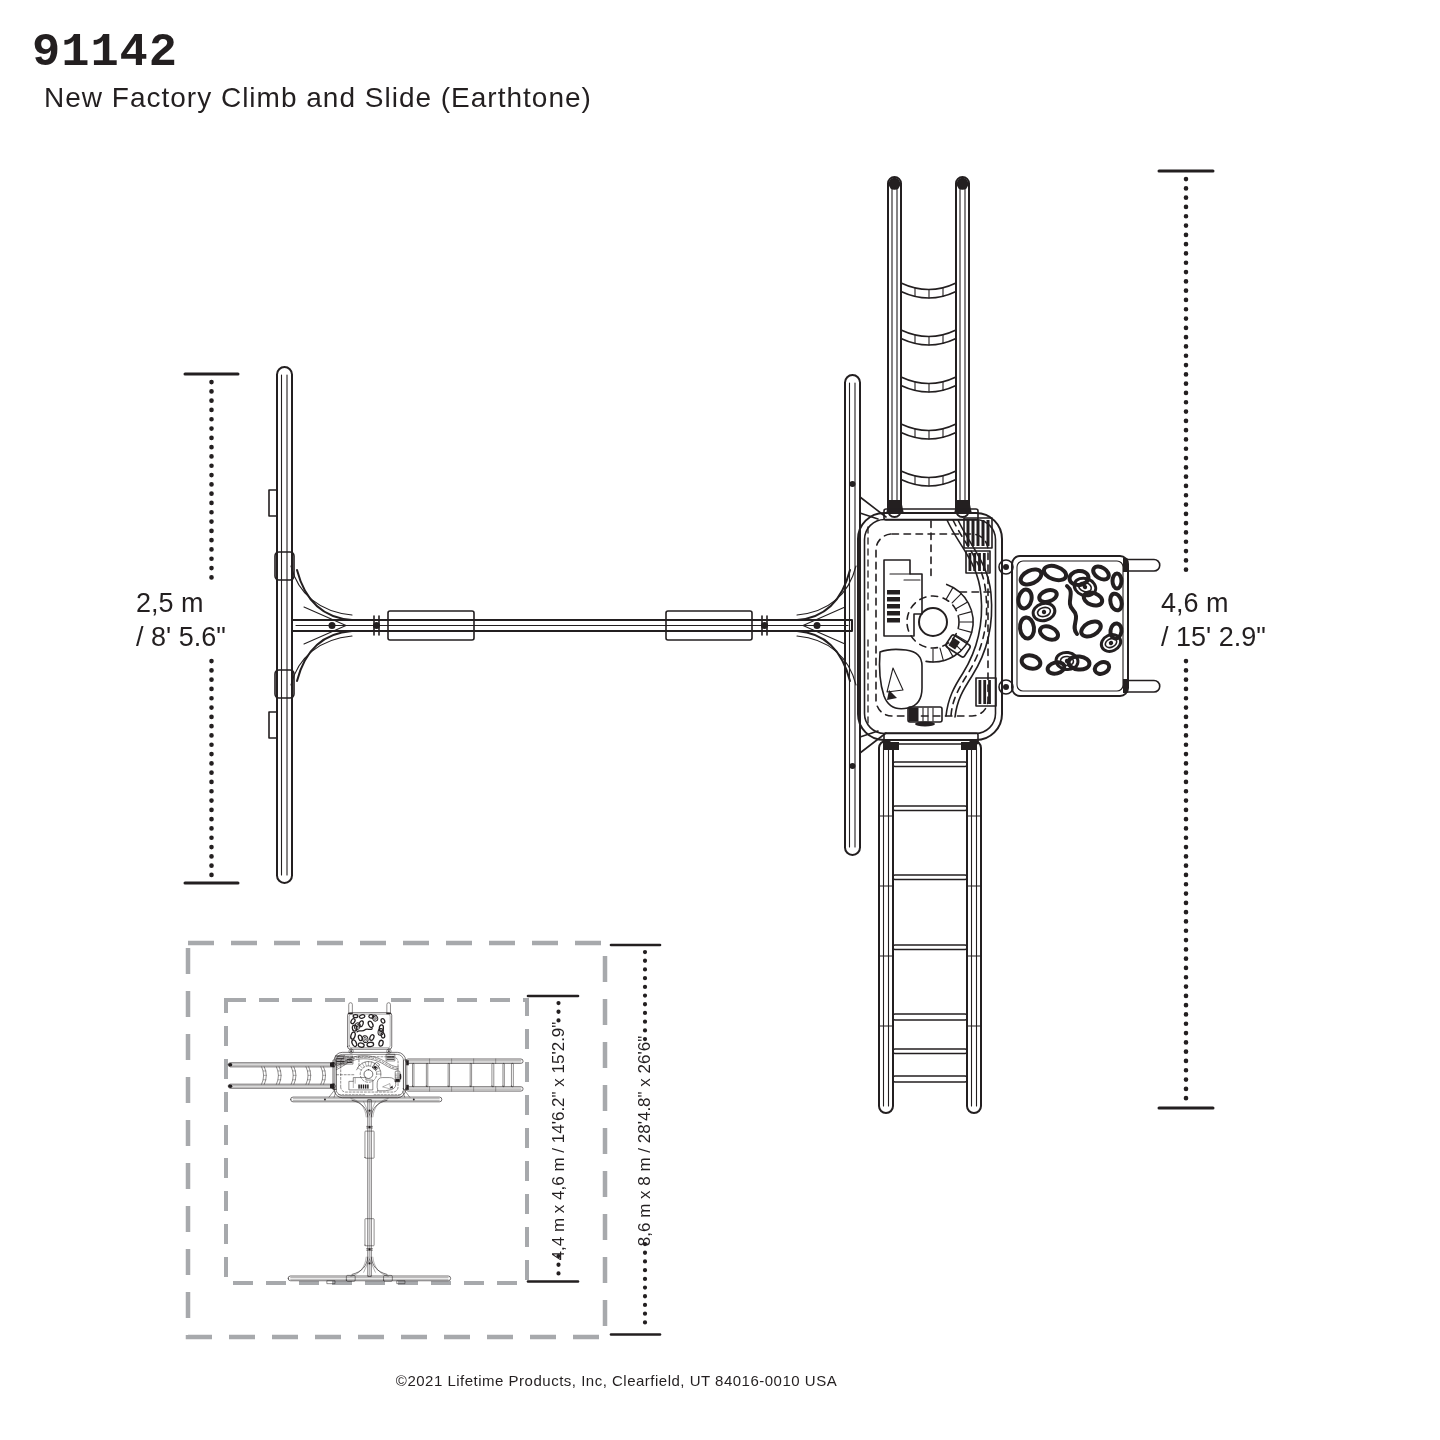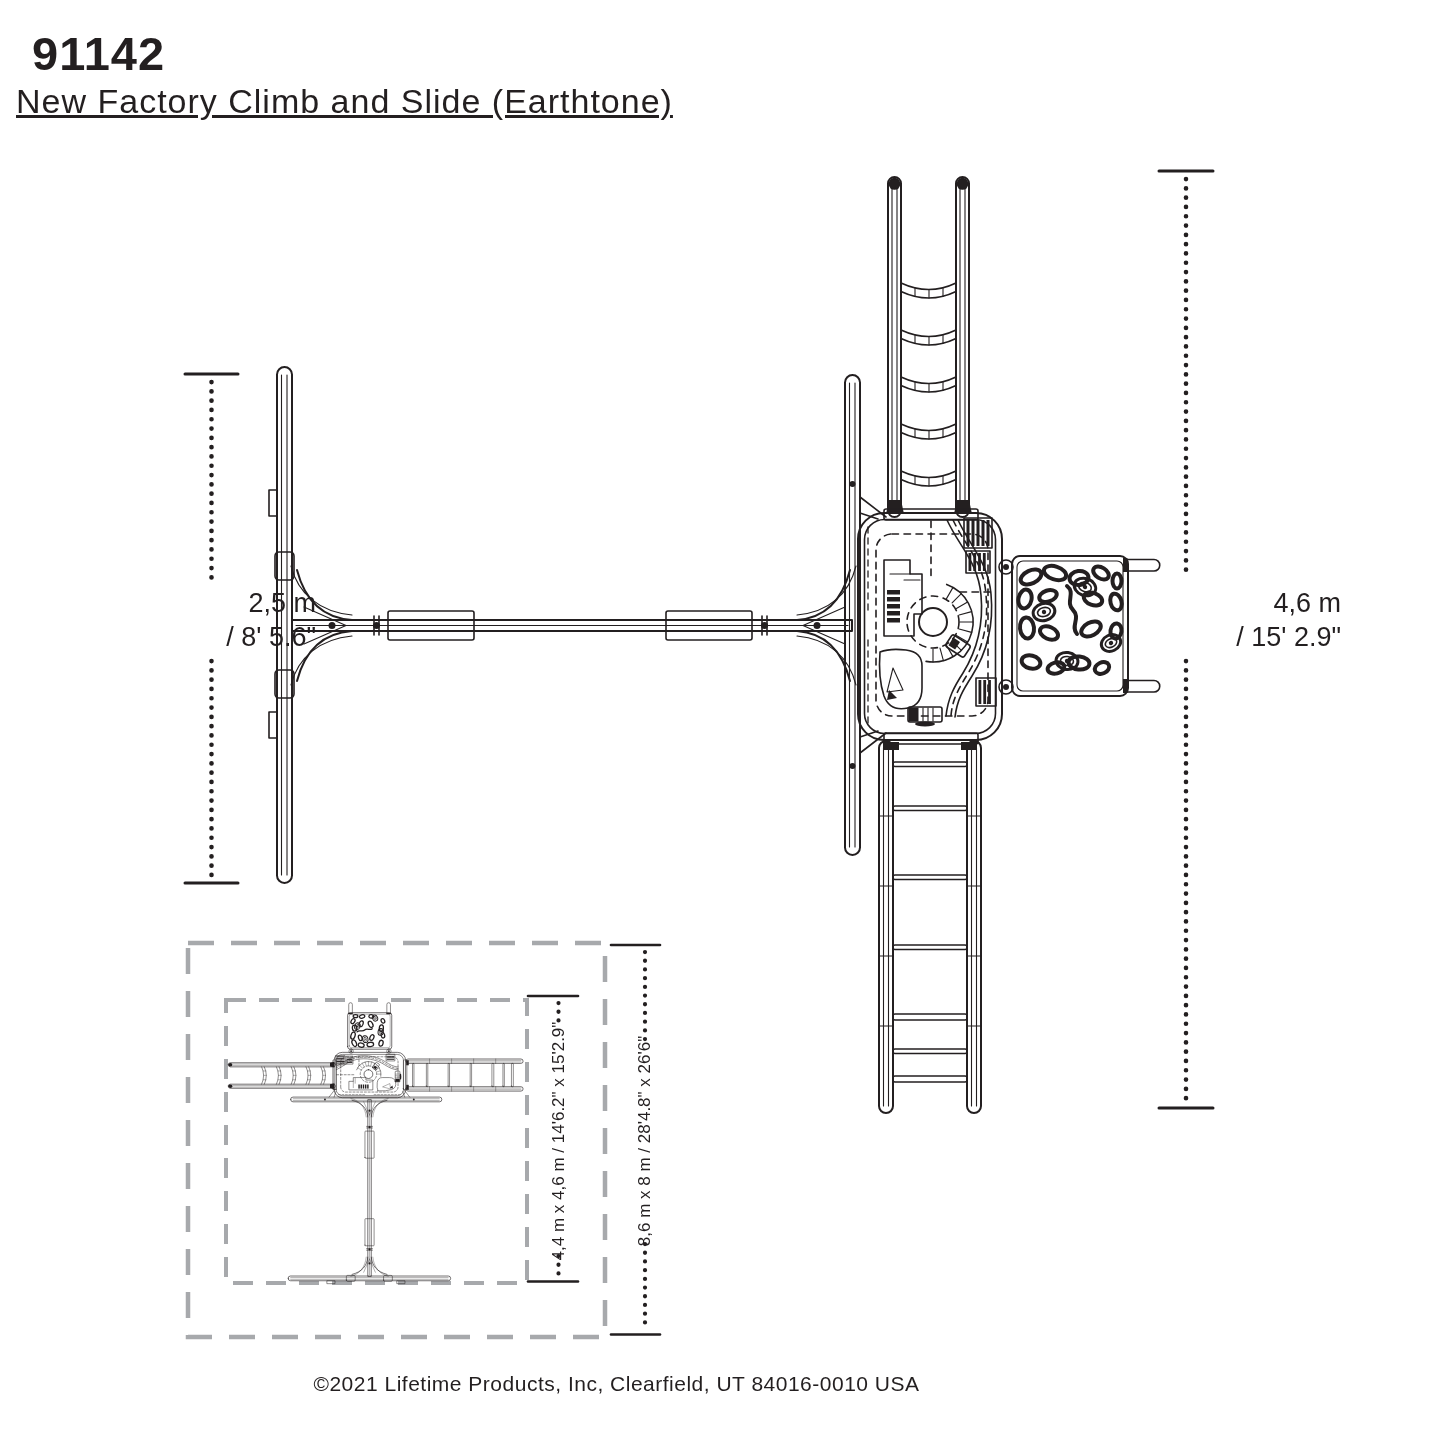--- a/index.html
+++ b/index.html
@@ -14,26 +14,26 @@
   .blk{fill:#231f20;stroke:none;}
   .dash{stroke-dasharray:6.5 5.5;stroke-width:1.6;}
   .hid{stroke-dasharray:6 5;stroke-width:1.3;}
   .dotline{stroke-width:4.6;stroke-dasharray:0.1 9.2;stroke-linecap:round;}
   .dotline2{stroke-width:4.2;stroke-dasharray:0.1 8.6;stroke-linecap:round;}
   .cap{stroke-width:3;}
   .cap2{stroke-width:2.6;}
   .graydash{stroke:#a7a9ac;fill:none;}
   
   .lbl{position:absolute;color:#231f20;}
-  .model{left:32px;top:26px;font-size:47px;font-weight:700;letter-spacing:1px;}
-  .pname{left:16px;top:82px;font-size:34px;letter-spacing:1px;text-decoration:underline;}
-  .dimlbl{width:180px;text-align:right;font-size:27px;line-height:34px;top:586px;}
+  .model{left:32px;top:26px;font-size:47px;font-weight:700;letter-spacing:1px;font-family:Liberation Mono, monospace;}
+  .pname{left:44px;top:82px;font-size:28px;letter-spacing:1px;}
+  .dimlbl{width:180px;text-align:left;font-size:27px;line-height:34px;top:586px;}
   .dimlbl span{display:block;}
   .rot{white-space:nowrap;font-size:17px;transform:translate(-50%,-50%) rotate(-90deg);}
-  .copyright{left:0;top:1372px;width:1233px;text-align:center;font-size:21px;letter-spacing:0.5px;}
+  .copyright{left:0;top:1372px;width:1233px;text-align:center;font-size:15px;letter-spacing:0.5px;}
   
   .logo{position:absolute;left:1022px;top:28px;width:376px;height:96px;}
   .logo svg{position:absolute;left:0;top:0;}
   .logo-text{position:absolute;left:0;top:0;right:0;bottom:6px;display:flex;align-items:center;justify-content:center;
              color:#fff;font-weight:700;font-size:48px;letter-spacing:6px;transform:scaleX(1.06);}
   .regmark{position:absolute;left:370px;top:80px;font-size:12px;color:#231f20;}
 </style>
 </head>
 <body>
 

